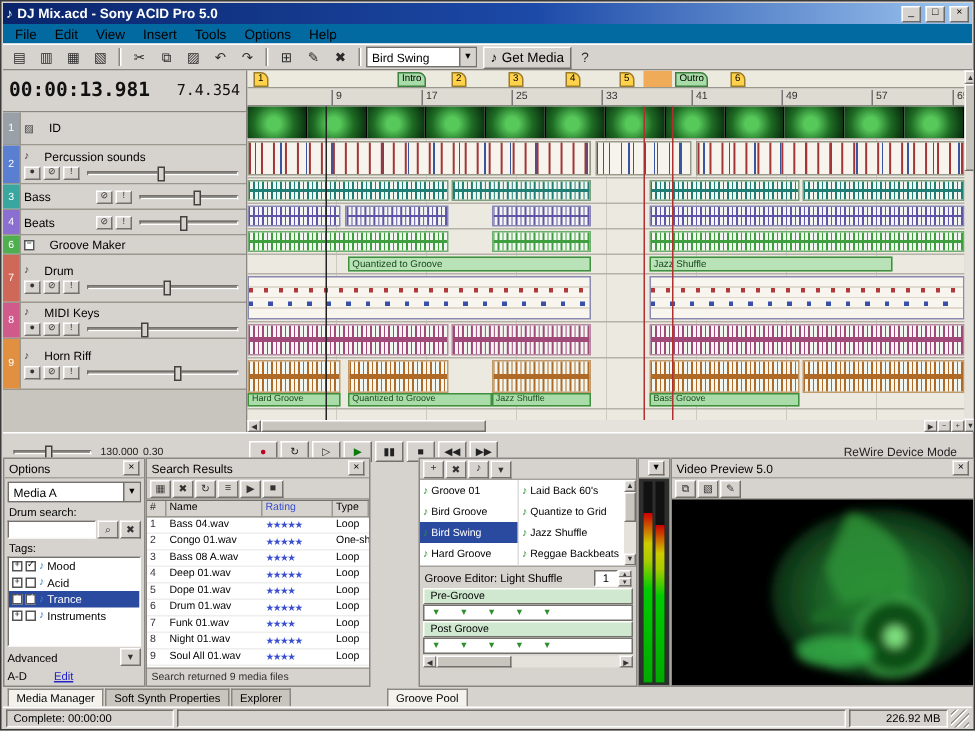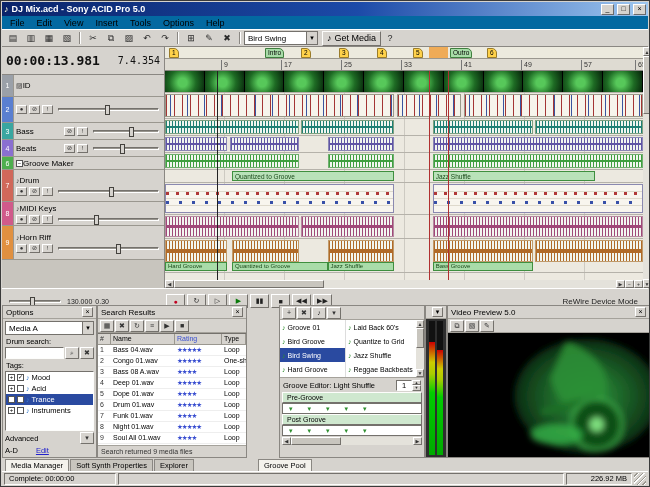--- a/index.html
+++ b/index.html
@@ -23,21 +23,21 @@
 .combo .da{margin-left:auto;width:11px;height:100%;background:#d6d3ce;border-left:1px solid #74716c;text-align:center;font-size:7px;line-height:12px}
 #getmedia{display:flex;align-items:center;gap:3px;height:15px;padding:0 4px;margin-left:4px}
 
 #timedisp{position:absolute;left:1px;top:46px;width:163px;height:28px;background:#d6d3ce;border-bottom:1px solid #8a8782;border-right:1px solid #8a8782;display:flex;align-items:center;padding:0 4px}
 #timecode{font-family:"DejaVu Sans Mono",monospace;font-size:13px;font-weight:bold;color:#111}
 #measures{font-family:"DejaVu Sans Mono",monospace;font-size:10px;margin-left:auto;color:#111}
 #trklist{position:absolute;left:1px;top:74px;width:163px;height:213px;background:#c8c5be;border-right:1px solid #8a8782}
 .trk{display:flex;border-bottom:1px solid #9a978f;background:#d6d3ce}
 .tchip{width:12px;display:flex;align-items:center;justify-content:center;color:#fff;font-size:7px;border-right:1px solid #9a978f}
 .tmain{flex:1;display:flex;flex-direction:column;justify-content:center;padding:1px 2px;gap:1px;min-width:0}
-.tr1{display:flex;align-items:center;gap:0;height:10px}
+.tr1{display:flex;align-items:center;gap:10px;height:10px}
 .ticn{font-size:7px;color:#444}
 .tnm{font-size:8px;white-space:nowrap;overflow:hidden}
 .tr2{display:flex;align-items:center;gap:2px}
 .tb{width:11px;height:9px;background:#d6d3ce;border:1px solid;border-color:#fff #74716c #74716c #fff;font-size:6px;line-height:7px;text-align:center;color:#333}
 .sld{flex:1;height:3px;background:#98958e;border:1px solid;border-color:#74716c #fff #fff #74716c;position:relative;margin:0 3px}
 .sth{position:absolute;top:-4px;width:5px;height:10px;background:#d6d3ce;border:1px solid #44423e}
 
 #markerbar{position:absolute;left:164px;top:46px;width:478px;height:12px;background:#eceade;border-bottom:1px solid #9a978f;overflow:hidden}
 .mk{position:absolute;top:1px;height:10px;min-width:9px;background:#ffd24a;border:1px solid #9a7c2a;font-size:6.5px;line-height:8px;padding:0 2px;border-radius:0 5px 0 0;white-space:nowrap}
 .mk.rg{background:#a8dca8;border-color:#3f7f3f}
@@ -209,20 +209,24 @@
             <span class="ticn">▨</span>
             <span class="tnm">ID</span>
           </div>
         </div>
     </div>
     <div class="trk" style="height:26px">
       <div class="tchip" style="background-color: rgb(90, 127, 208);">
           <span>2</span>
         </div>
       <div class="tmain">
+        <div class="tr1">
+            <span class="ticn">♪</span>
+            <span class="tnm">Percussion sounds</span>
+          </div>
         <div class="tr2">
             <span class="tb">●</span>
             <span class="tb">⊘</span>
             <span class="tb">!</span>
             <div class="sld">
               <div class="sth" style="left:46%"></div>
             </div>
           </div>
       </div>
     </div>

